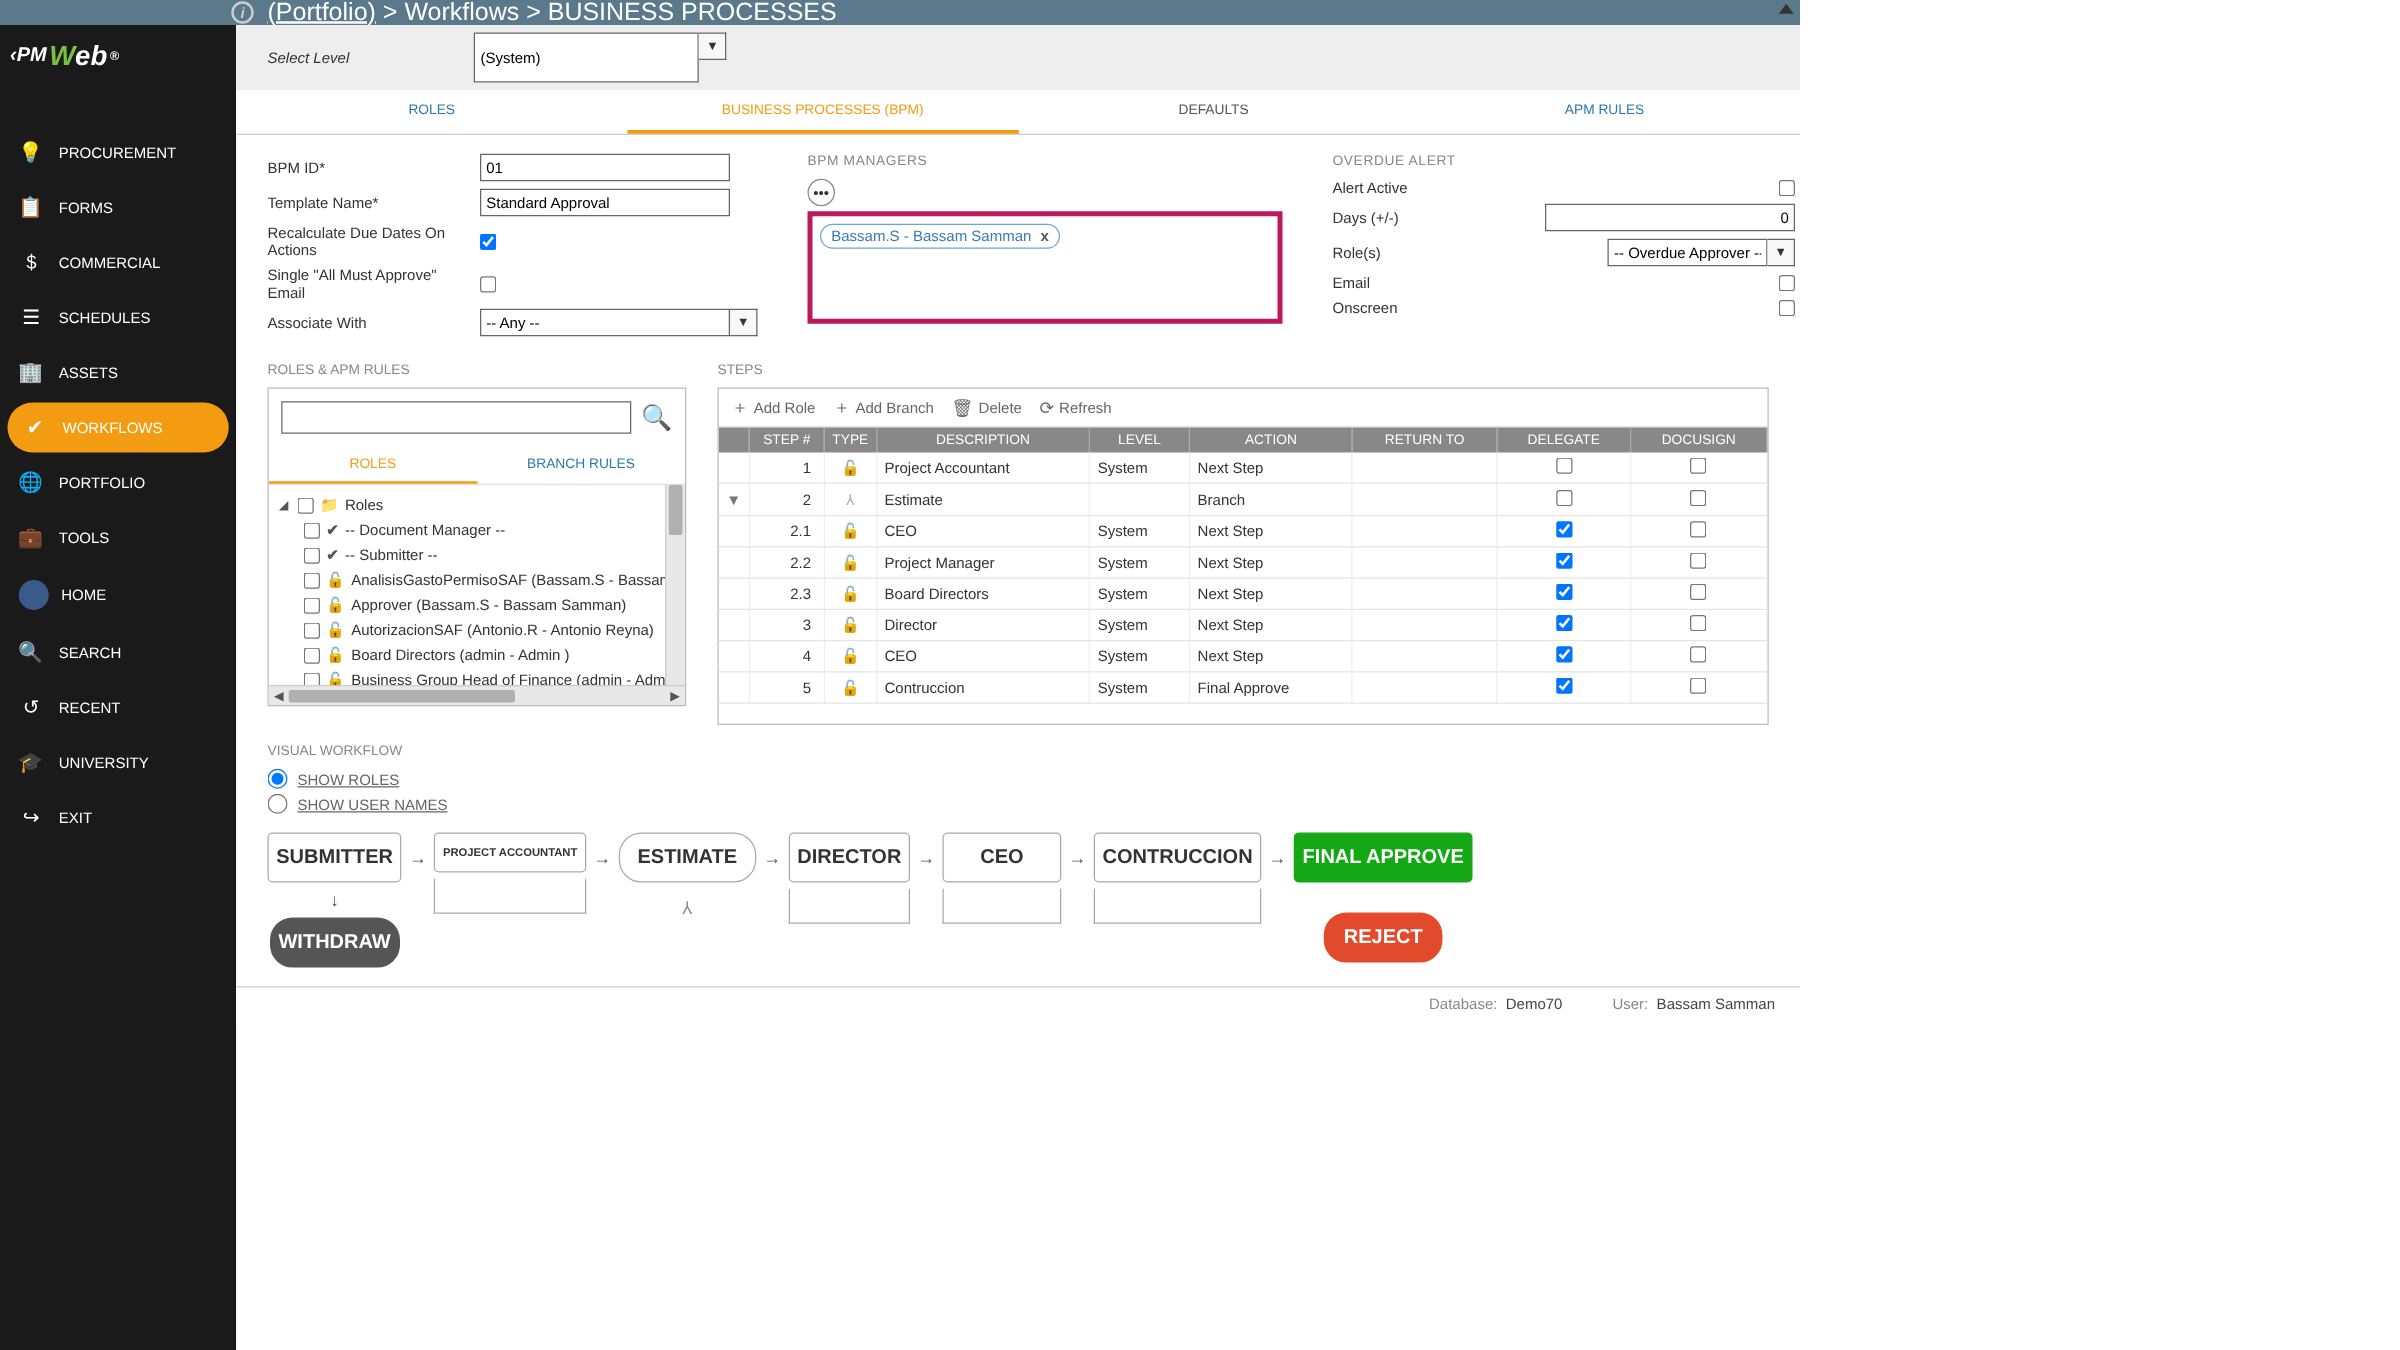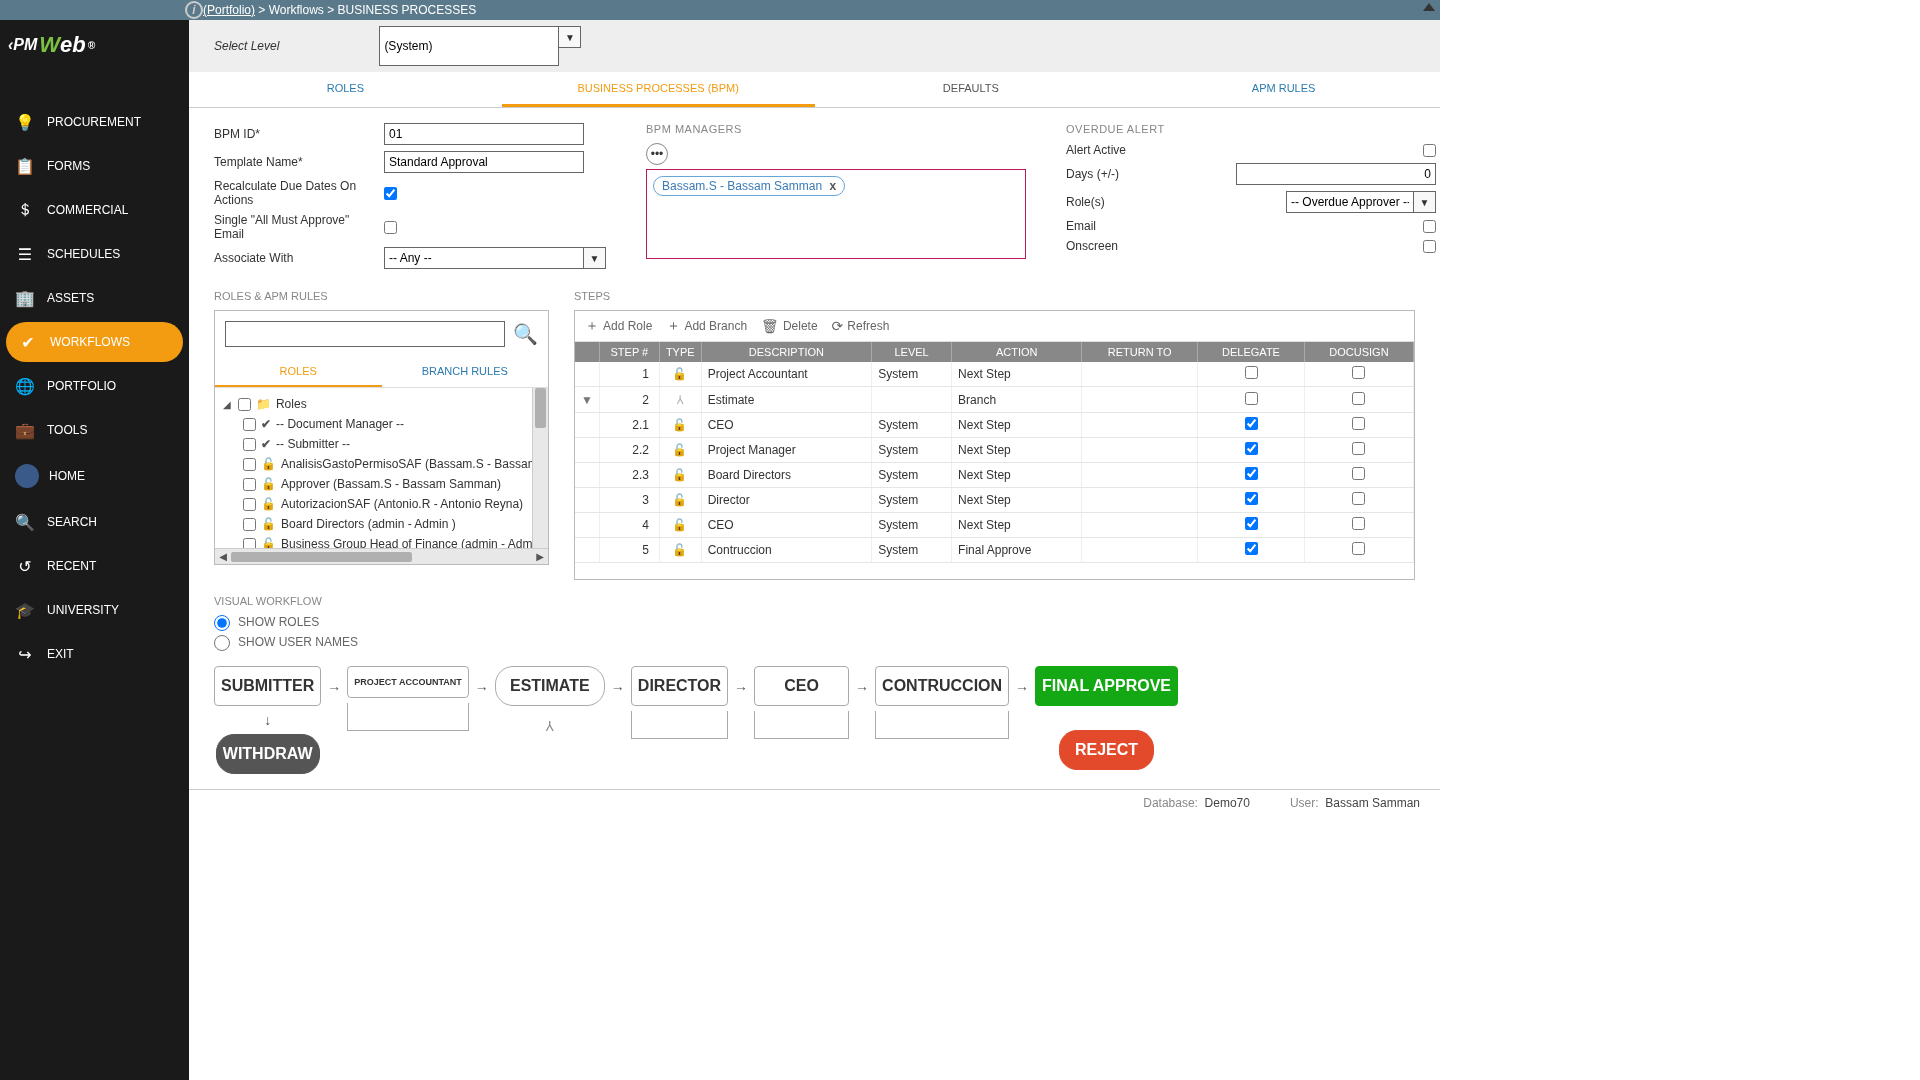--- a/index.html
+++ b/index.html
@@ -1,20 +1,20 @@
 <!DOCTYPE html>
 <html><head>
 <meta charset="utf-8">
 <style>
 * { box-sizing: border-box; margin: 0; padding: 0; font-family: Arial, sans-serif; }
 body { background: #fff; font-size: 12px; color: #333; overflow: hidden; }
 .app { display: flex; flex-direction: column; height: 100vh; width: 1440px; }
 .topbar { background: #5A7A8B; height: 20px; display: flex; align-items: center; padding: 0 10px; color: #fff; position: relative; }
 .topbar .info-icon { width: 18px; height: 18px; border: 2px solid #ccc; border-radius: 50%; display: flex; align-items: center; justify-content: center; color: #ccc; font-style: italic; font-weight: bold; margin-left: 175px; font-size: 12px; }
-.breadcrumb { margin-left: 0; font-size: 12px; }
+.breadcrumb { margin-left: 11px; font-size: 20px; }
 .breadcrumb a { color: #fff; text-decoration: underline; }
 .topbar .triangle { position: absolute; right: 5px; top: 3px; width: 0; height: 0; border-left: 6px solid transparent; border-right: 6px solid transparent; border-bottom: 8px solid #333; }
 
 .main-area { flex: 1; display: flex; overflow: hidden; }
 
 .sidebar { width: 189px; background: #1a1a1a; color: #fff; display: flex; flex-direction: column; position: relative; }
 .logo { height: 50px; padding: 8px; display: flex; align-items: center; font-size: 22px; font-weight: bold; color: #fff; font-style: italic; }
 .logo .chevron { color: #fff; font-size: 16px; margin-right: 2px; }
 .logo .w { color: #7BC043; }
 .logo .reg { font-size: 10px; margin-left: 2px; vertical-align: top; }
@@ -39,21 +39,21 @@
 .form-area { display: flex; padding: 15px 25px; gap: 40px; }
 .form-col { flex: 1; }
 .form-row { display: flex; align-items: center; margin-bottom: 6px; gap: 10px; }
 .form-row label { width: 160px; font-size: 12px; }
 .form-row input[type=text] { width: 200px; height: 22px; border: 1px solid #666; padding: 0 4px; font-size:12px; }
 .form-row input[type=checkbox] { }
 .form-row .right-input { text-align: right; width: 165px; height: 22px; border: 1px solid #666; padding: 0 4px; }
 .form-row .role-combo { display:flex; }
 .form-row .role-combo input { width: 128px; }
 .section-label { font-size: 11px; color: #888; margin-bottom: 8px; letter-spacing: 0.5px; }
-.bpm-mgr-box { border: 1px solid #be185d; min-height: 90px; padding: 6px; margin-top: 4px; }
+.bpm-mgr-box { border: 4px solid #be185d; min-height: 90px; padding: 6px; margin-top: 4px; }
 .chip { display: inline-block; border: 1px solid #6aa5d8; border-radius: 12px; padding: 2px 8px; font-size: 12px; color: #3a7ab5; background: #fff; }
 .chip .x { color: #555; margin-left: 4px; font-weight: bold; cursor: pointer; }
 .dots-circle { width: 22px; height: 22px; border: 1px solid #888; border-radius: 50%; display: flex; align-items: center; justify-content: center; font-size: 12px; margin-bottom: 4px; cursor:pointer; }
 
 .mid-area { display: flex; padding: 0 25px; gap: 25px; }
 .roles-panel { width: 335px; }
 .steps-panel { flex: 1; }
 .panel-header { font-size: 11px; color: #888; margin-bottom: 8px; }
 .roles-box { border: 1px solid #bbb; }
 .search-row { padding: 10px; display: flex; align-items: center; gap: 8px; }
@@ -86,21 +86,21 @@
 table.steps { width: 100%; border-collapse: collapse; font-size: 12px; }
 table.steps th { background: #888; color: #fff; padding: 4px 6px; text-align: center; font-weight: normal; font-size: 11px; border-right: 1px solid #aaa; }
 table.steps td { padding: 4px 6px; border-bottom: 1px solid #e5e5e5; border-right: 1px solid #eee; }
 table.steps td.step-n { text-align: right; padding-right: 10px; width: 60px; }
 table.steps td.type { text-align: center; color: #aaa; width:40px; }
 table.steps td.center { text-align: center; }
 table.steps tr.sub td.step-n { padding-left: 20px; }
 .expander-cell { width: 18px; text-align:center; color:#777; }
 
 .visual-area { padding: 15px 25px; }
-.radio-row { display: flex; align-items: flex-start; gap: 8px; margin: 4px 0; font-size: 12px; color:#666; }
+.radio-row { display: flex; align-items: flex-end; gap: 8px; margin: 4px 0; font-size: 12px; color:#666;text-decoration:underline; }
 .radio-row input { width:16px; height:16px; }
 
 .flow { display: flex; align-items: flex-start; gap: 6px; margin-top: 15px; position: relative; }
 .flow-node { border: 1px solid #aaa; background: #fff; padding: 10px 6px; font-size: 16px; font-weight: bold; text-align: center; border-radius: 4px; min-width: 95px; }
 .flow-node.round { border-radius: 18px; min-width: 110px; position:relative; }
 .flow-node.green { background: #14a814; color: #fff; border-color: #14a814; }
 .flow-node.red { background: #e34a2b; color: #fff; border-color: #e34a2b; border-radius: 18px; }
 .flow-node.dark { background: #555; color: #fff; border-color: #555; border-radius: 18px; }
 .arrow { display: flex; align-items: center; margin-top: 12px; color: #555; font-size: 14px; }
 .flow-col { display: flex; flex-direction: column; align-items: center; gap: 6px; }

